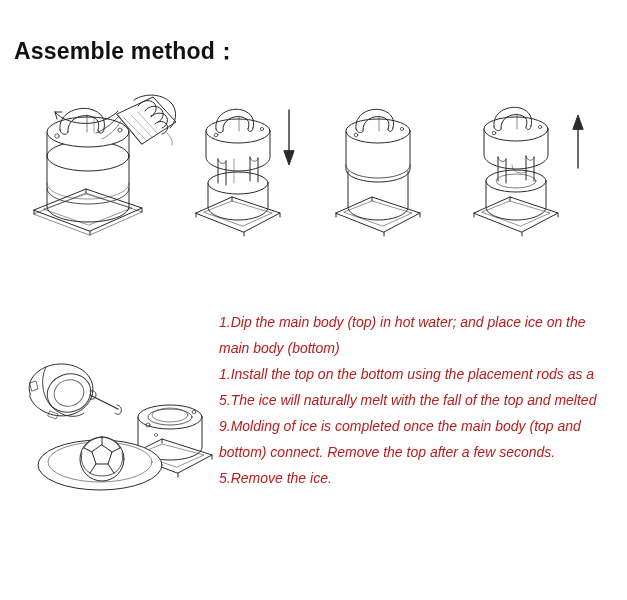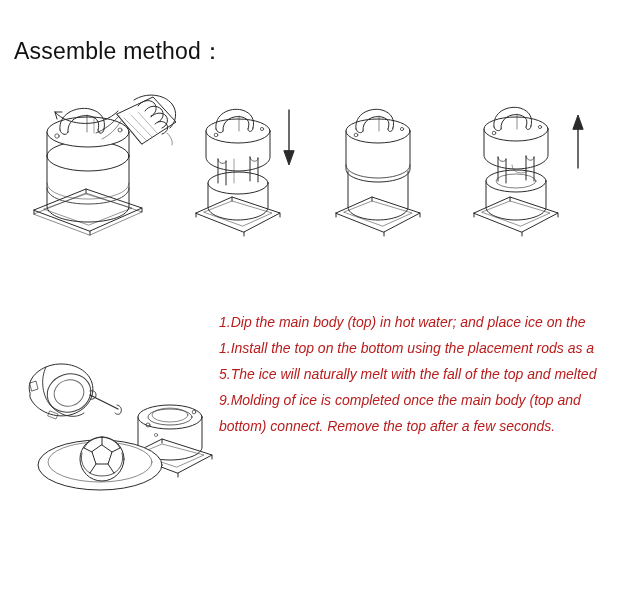--- a/index.html
+++ b/index.html
@@ -13,20 +13,21 @@
   }
   #page{position:absolute;left:0;top:0;width:627px;height:600px;}
 
   .title{
     position:absolute;
     left:14px; top:36px;
     font-size:23px;
     letter-spacing:.2px;
     color:#111;
     white-space:pre;
+    font-weight:bold;
   }
 
   .fig{position:absolute;}
   .fig svg{display:block;overflow:visible;}
 
   .steps{
     position:absolute;
     left:219px; top:309px;
     width:392px;
   }
@@ -253,19 +254,21 @@
           <path d="M68 118 C61 114 58 106 60 98" opacity=".8"></path>
           <path d="M92 118 C99 114 102 106 100 98" opacity=".8"></path>
           <path d="M68 118 C73 122 87 122 92 118" opacity=".8"></path>
         </g>
       </g>
     </svg>
   </div>
 
   <div class="steps">
     <div class="step-line">1.Dip the main body (top) in hot water; and place ice on the</div>
+    <div class="step-line">main body (bottom)</div>
     <div class="step-line">1.Install the top on the bottom using the placement rods as a</div>
     <div class="step-line">5.The ice will naturally melt with the fall of the top and melted</div>
     <div class="step-line">9.Molding of ice is completed once the main body (top and</div>
     <div class="step-line">bottom) connect. Remove the top after a few seconds.</div>
+    <div class="step-line">5.Remove the ice.</div>
   </div>
 
 </div>
 
 </body></html>

